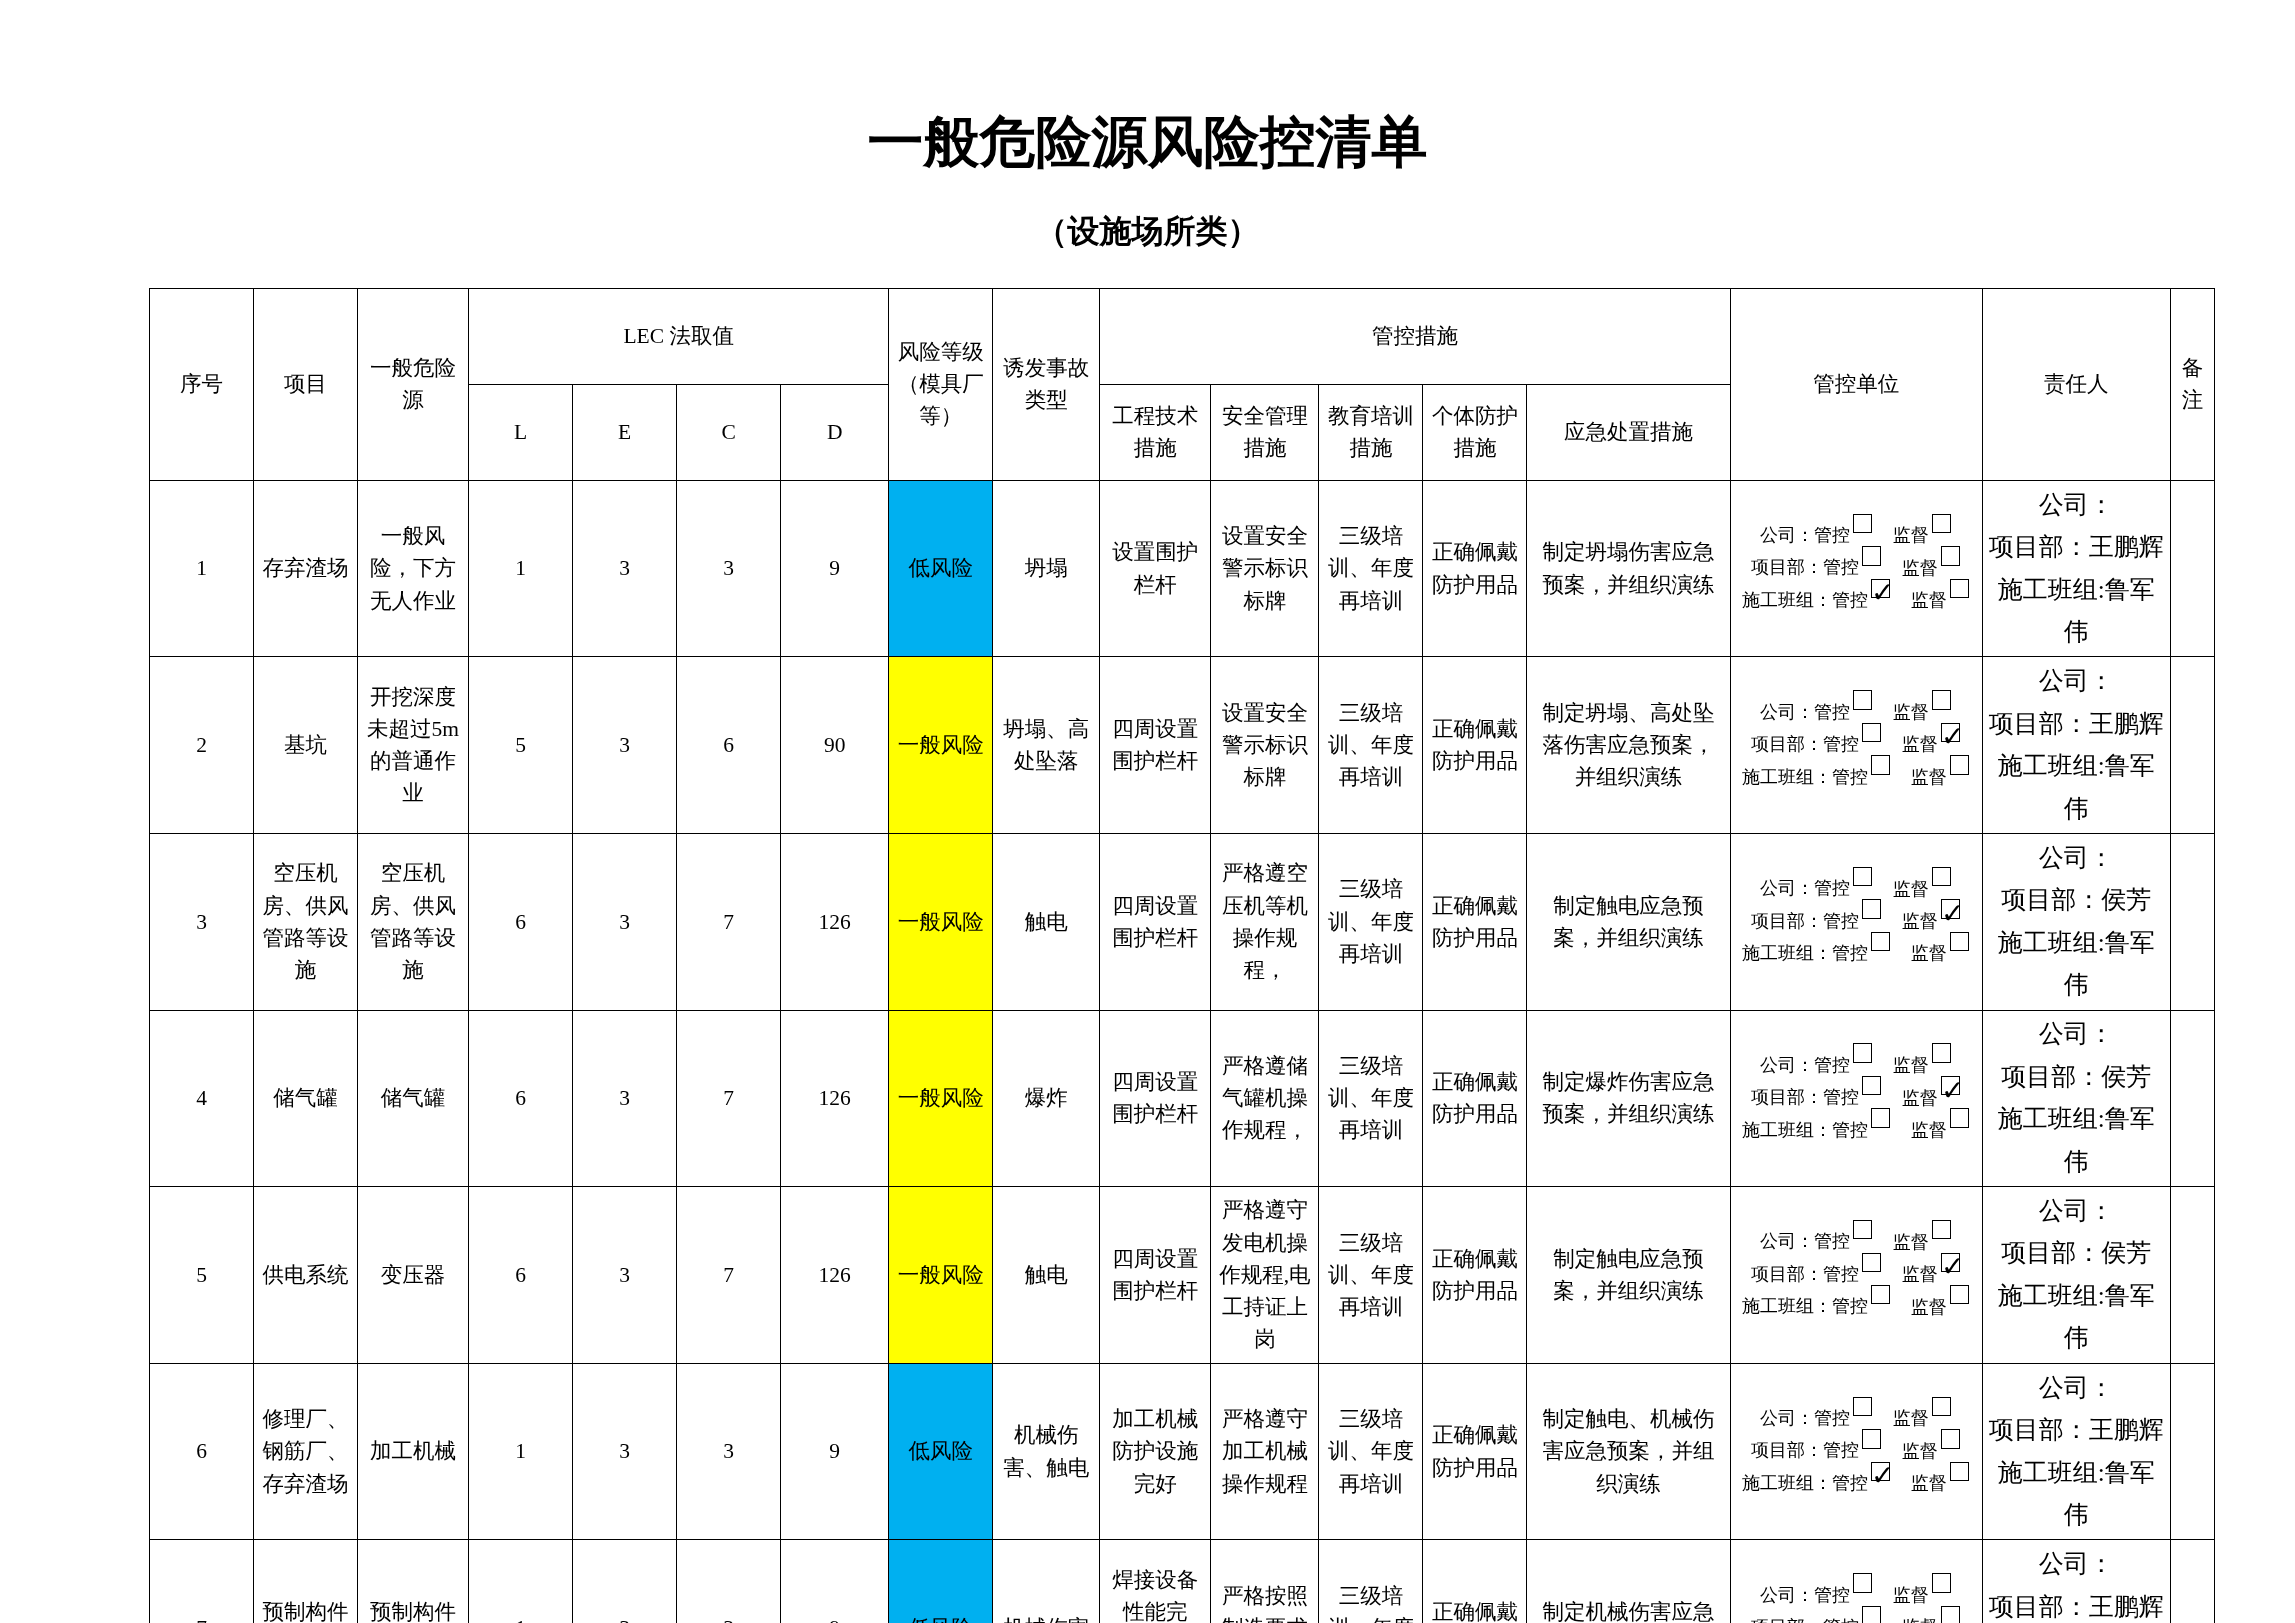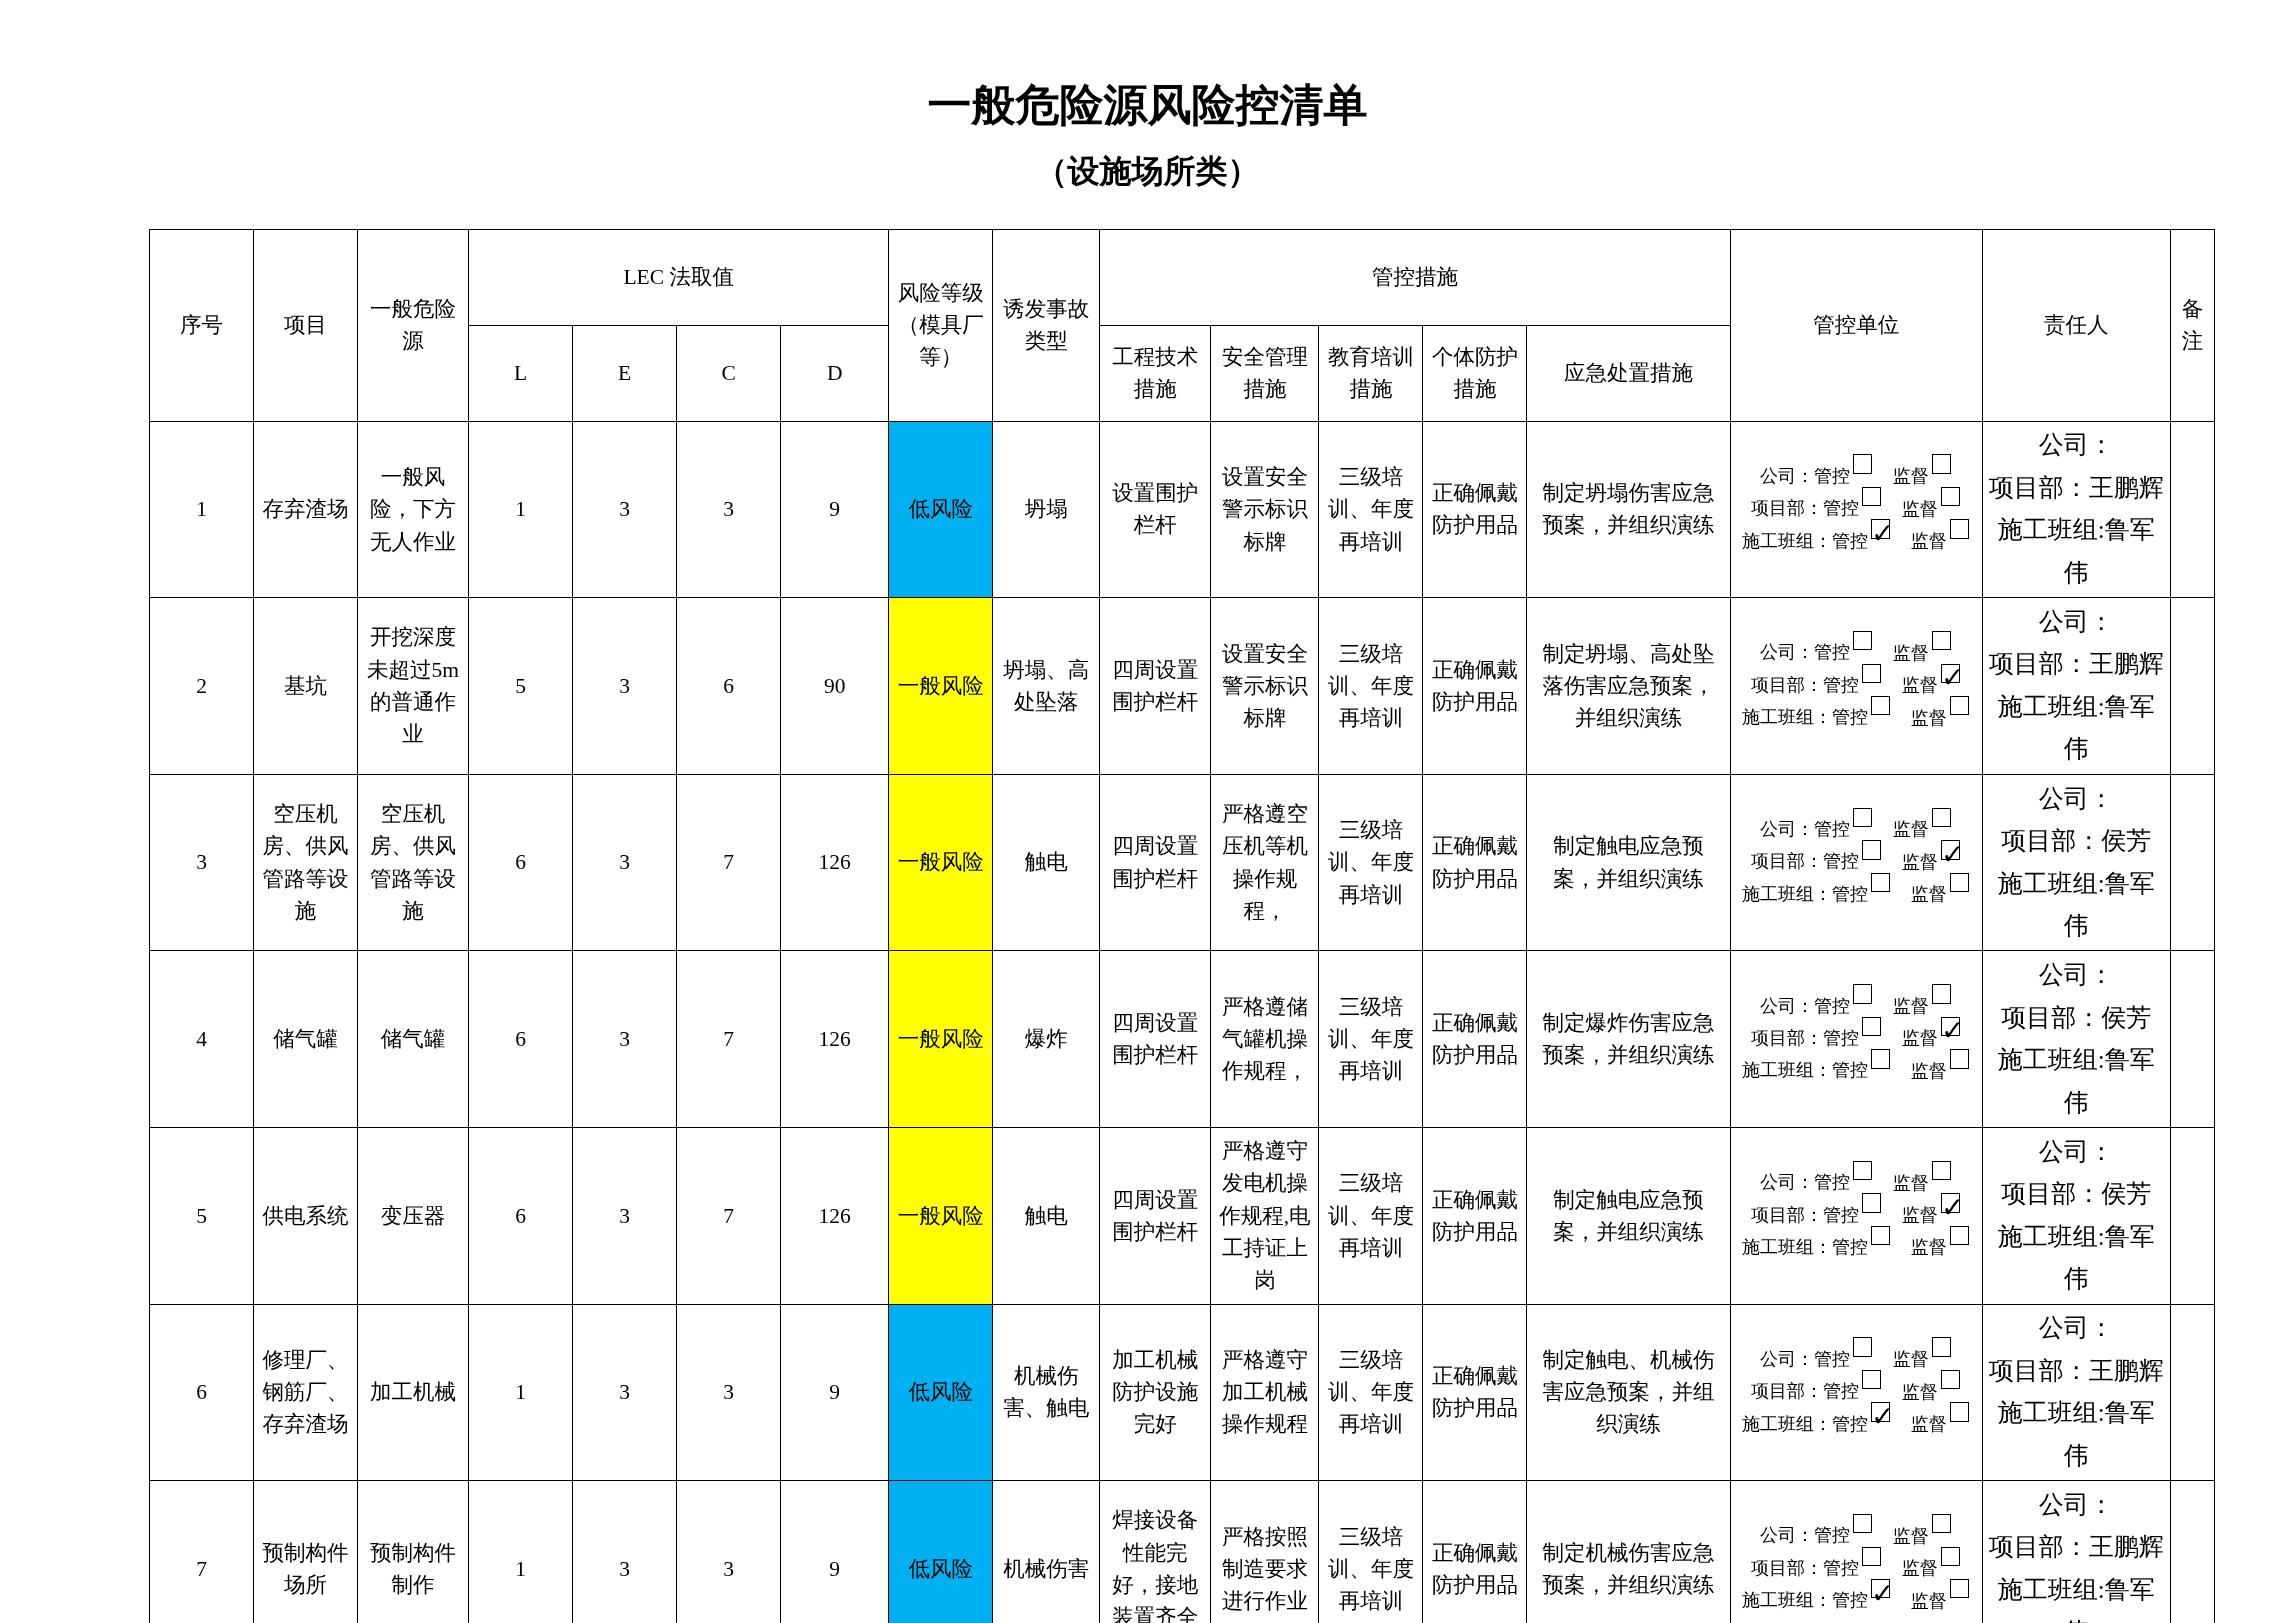--- a/index.html
+++ b/index.html
@@ -4,29 +4,29 @@
 <style>
   html,body{margin:0;padding:0;background:#ffffff;}
   .page{
     position:relative;
     width:2295px;height:1624px;
     background:#ffffff;
     font-family:"Liberation Serif","DejaVu Serif",serif;
     color:#000;
   }
   .doc-title{
-    padding-top:81px;
+    padding-top:111px;
     text-align:center;
     font-family:"Liberation Sans","DejaVu Sans",sans-serif;
     font-weight:bold;
-    font-size:44px;
+    font-size:56px;
     line-height:1.1;
   }
   .doc-subtitle{
-    margin-top:25px;
+    margin-top:41px;
     text-align:center;
     font-family:"Liberation Sans","DejaVu Sans",sans-serif;
     font-weight:bold;
     font-size:32px;
     line-height:1.1;
   }
   table.risk{
     margin-left:149px;
     margin-top:39px;
     border-collapse:collapse;

